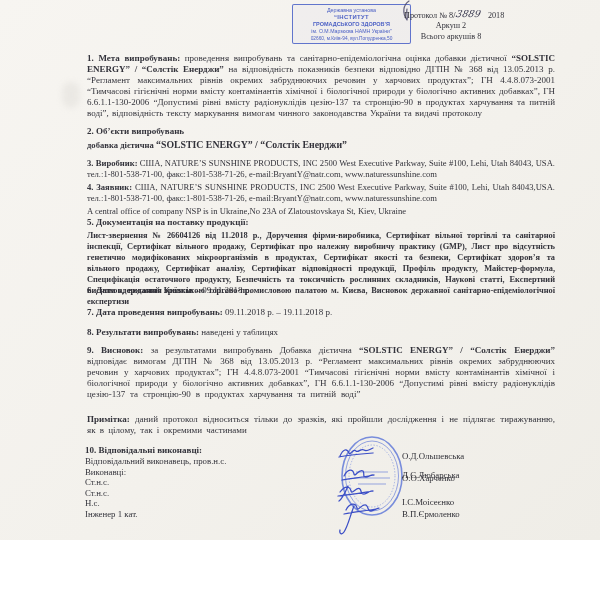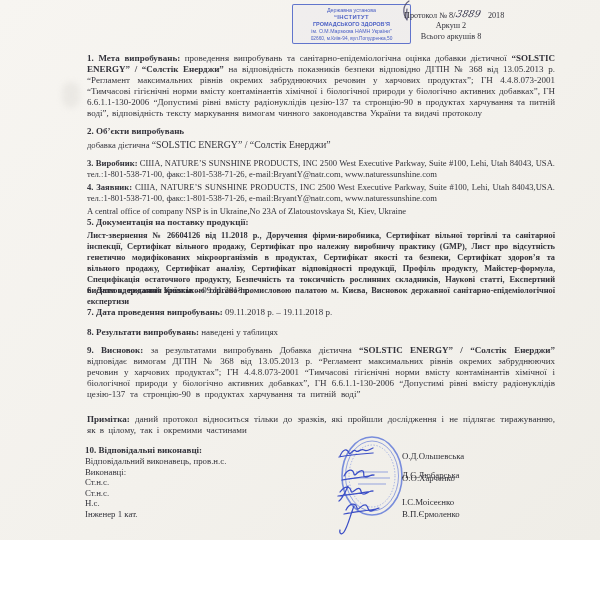--- a/index.html
+++ b/index.html
@@ -32,21 +32,21 @@
   .proto-year{margin-left:7px;}
   .proto-sub{font-size:8.2px;text-align:center;width:94px;line-height:11px;}
   .pen-mark{left:392px;top:0;}
   
   .blk{left:85px;width:472px;}
   .blk p{margin:2px;text-align:justify;font-size:9px;line-height:11.05px;}
   b{font-weight:bold;}
   .p1{top:51px;}
   .p1 p{word-spacing:1px;}
   .s2{top:124px;}
-  .s2 .prod-line{font-size:8.6px;font-weight:normal;}
+  .s2 .prod-line{font-size:8.6px;font-weight:bold;}
   .s2 .prod-line .prod{font-size:9.8px;}
   .s34{top:156px;}
   .s34 p{font-size:8.6px;line-height:10.9px;}
   .s5{top:215px;}
   .s5 .body{font-weight:bold;font-size:8.35px;line-height:11px;word-spacing:1.5px;}
   .s6{top:283px;}
   .s7{top:305px;}
   .s8{top:325px;}
   .s9{top:343px;}
   .s9 p{word-spacing:2.6px;}

